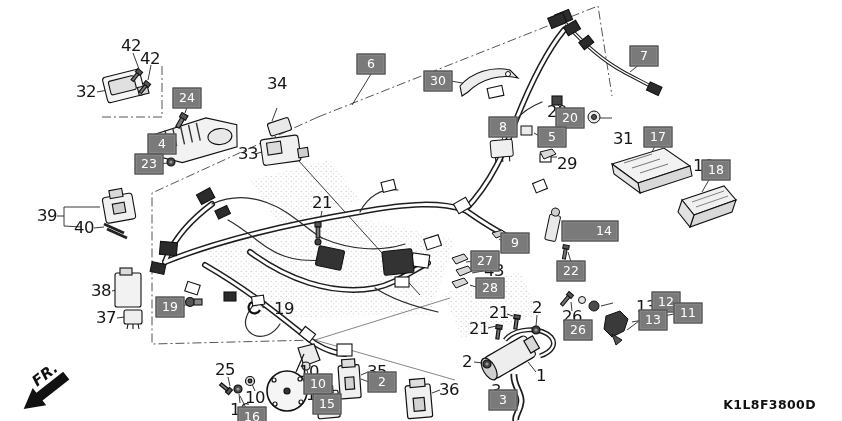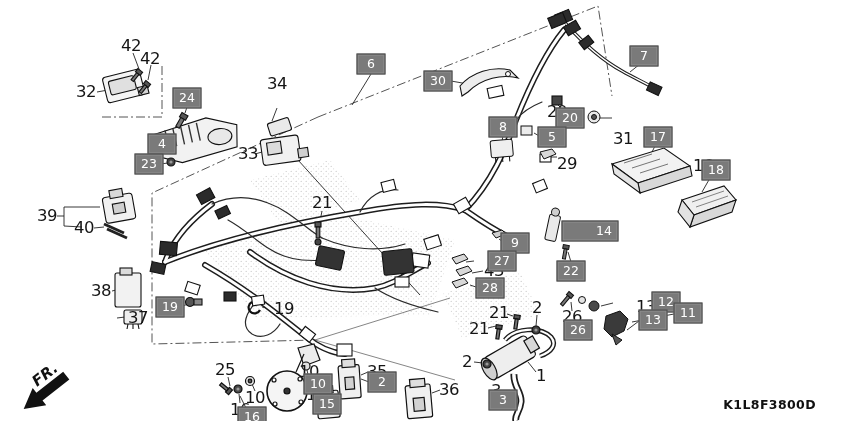--- a/index.html
+++ b/index.html
@@ -376,21 +376,21 @@
 
 <div class="label-layer" id="label-layer">
       <div class="plain-label" style="left: 131px; top: 46px;">42</div>
       <div class="plain-label" style="left: 150px; top: 59px;">42</div>
       <div class="plain-label" style="left: 86px; top: 92px;">32</div>
       <div class="plain-label" style="left: 277px; top: 84px;">34</div>
       <div class="plain-label" style="left: 248px; top: 154px;">33</div>
       <div class="plain-label" style="left: 47px; top: 216px;">39</div>
       <div class="plain-label" style="left: 84px; top: 228px;">40</div>
       <div class="plain-label" style="left: 101px; top: 291px;">38</div>
-      <div class="plain-label" style="left: 106px; top: 318px; margin-left: 32px;">37</div>
+      <div class="plain-label" style="left: 106px; top: 318px;">37</div>
       <div class="plain-label" style="left: 322px; top: 203px;">21</div>
       <div class="plain-label" style="left: 623px; top: 118px; margin-top: 21px;">31</div>
       <div class="plain-label" style="left: 567px; top: 164px;">29</div>
       <div class="plain-label" style="left: 557px; top: 112px;">20</div>
       <div class="plain-label" style="left: 494px; top: 271px;">43</div>
       <div class="plain-label" style="left: 284px; top: 309px;">19</div>
       <div class="plain-label" style="left: 225px; top: 370px;">25</div>
       <div class="plain-label" style="left: 255px; top: 398px;">10</div>
       <div class="plain-label" style="left: 240px; top: 410px;">16</div>
       <div class="plain-label" style="left: 309px; top: 372px;">10</div>
@@ -413,21 +413,21 @@
       <div class="boxed-label" style="left: 438px; top: 81px;">30</div>
       <div class="boxed-label" style="left: 644px; top: 56px;">7</div>
       <div class="boxed-label" style="left: 570px; top: 118px;">20</div>
       <div class="boxed-label" style="left: 503px; top: 127px;">8</div>
       <div class="boxed-label" style="left: 552px; top: 137px;">5</div>
       <div class="boxed-label" style="left: 658px; top: 137px;">17</div>
       <div class="boxed-label" style="left: 716px; top: 170px;">18</div>
       <div class="boxed-label" style="left: 515px; top: 243px;">9</div>
       <div class="boxed-label" style="left: 590px; top: 231px; padding-left: 28px;">14</div>
       <div class="boxed-label" style="left: 571px; top: 271px;">22</div>
-      <div class="boxed-label" style="left: 502px; top: 261px;">27</div>
+      <div class="boxed-label" style="left: 485px; top: 261px;">27</div>
       <div class="boxed-label" style="left: 490px; top: 288px;">28</div>
       <div class="boxed-label" style="left: 626px; top: 302px; margin-left: 40px;">12</div>
       <div class="boxed-label" style="left: 653px; top: 320px;">13</div>
       <div class="boxed-label" style="left: 688px; top: 313px;">11</div>
       <div class="boxed-label" style="left: 578px; top: 330px;">26</div>
       <div class="boxed-label" style="left: 170px; top: 307px;">19</div>
       <div class="boxed-label" style="left: 318px; top: 384px;">10</div>
       <div class="boxed-label" style="left: 327px; top: 404px;">15</div>
       <div class="boxed-label" style="left: 252px; top: 417px;">16</div>
       <div class="boxed-label" style="left: 382px; top: 382px;">2</div>

